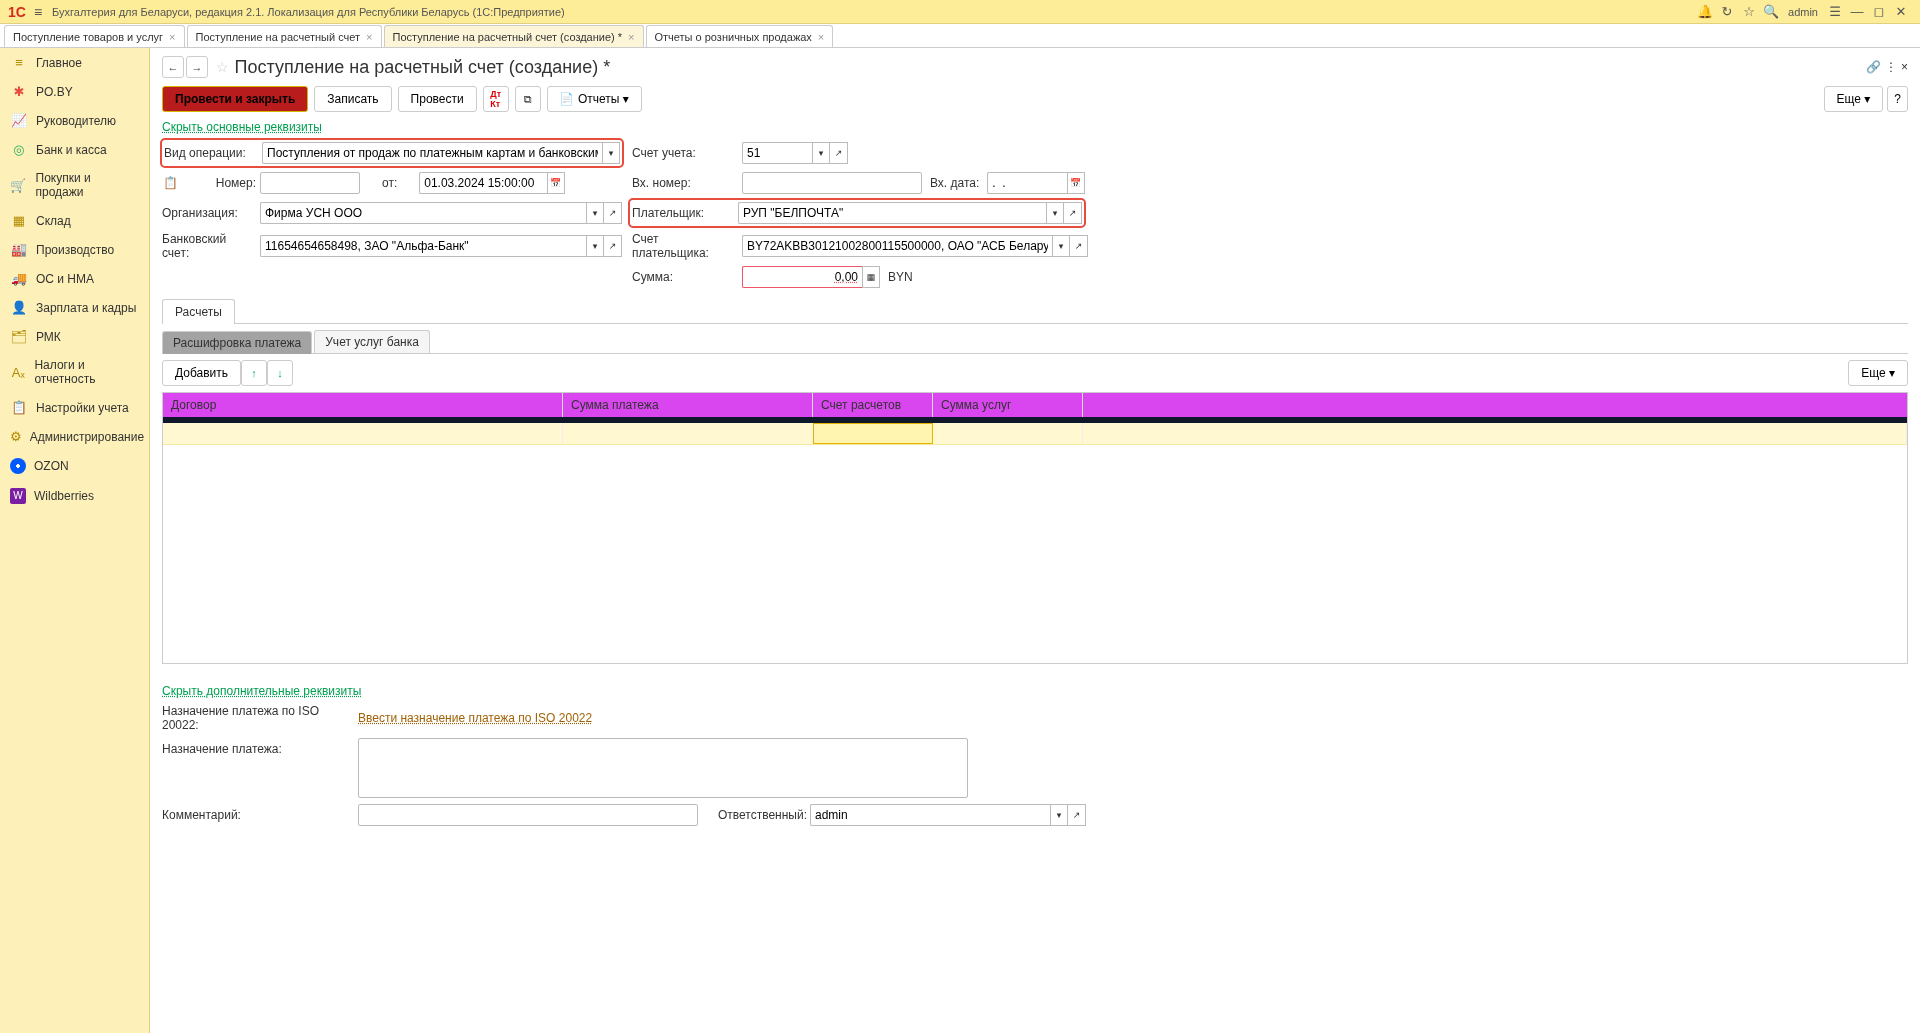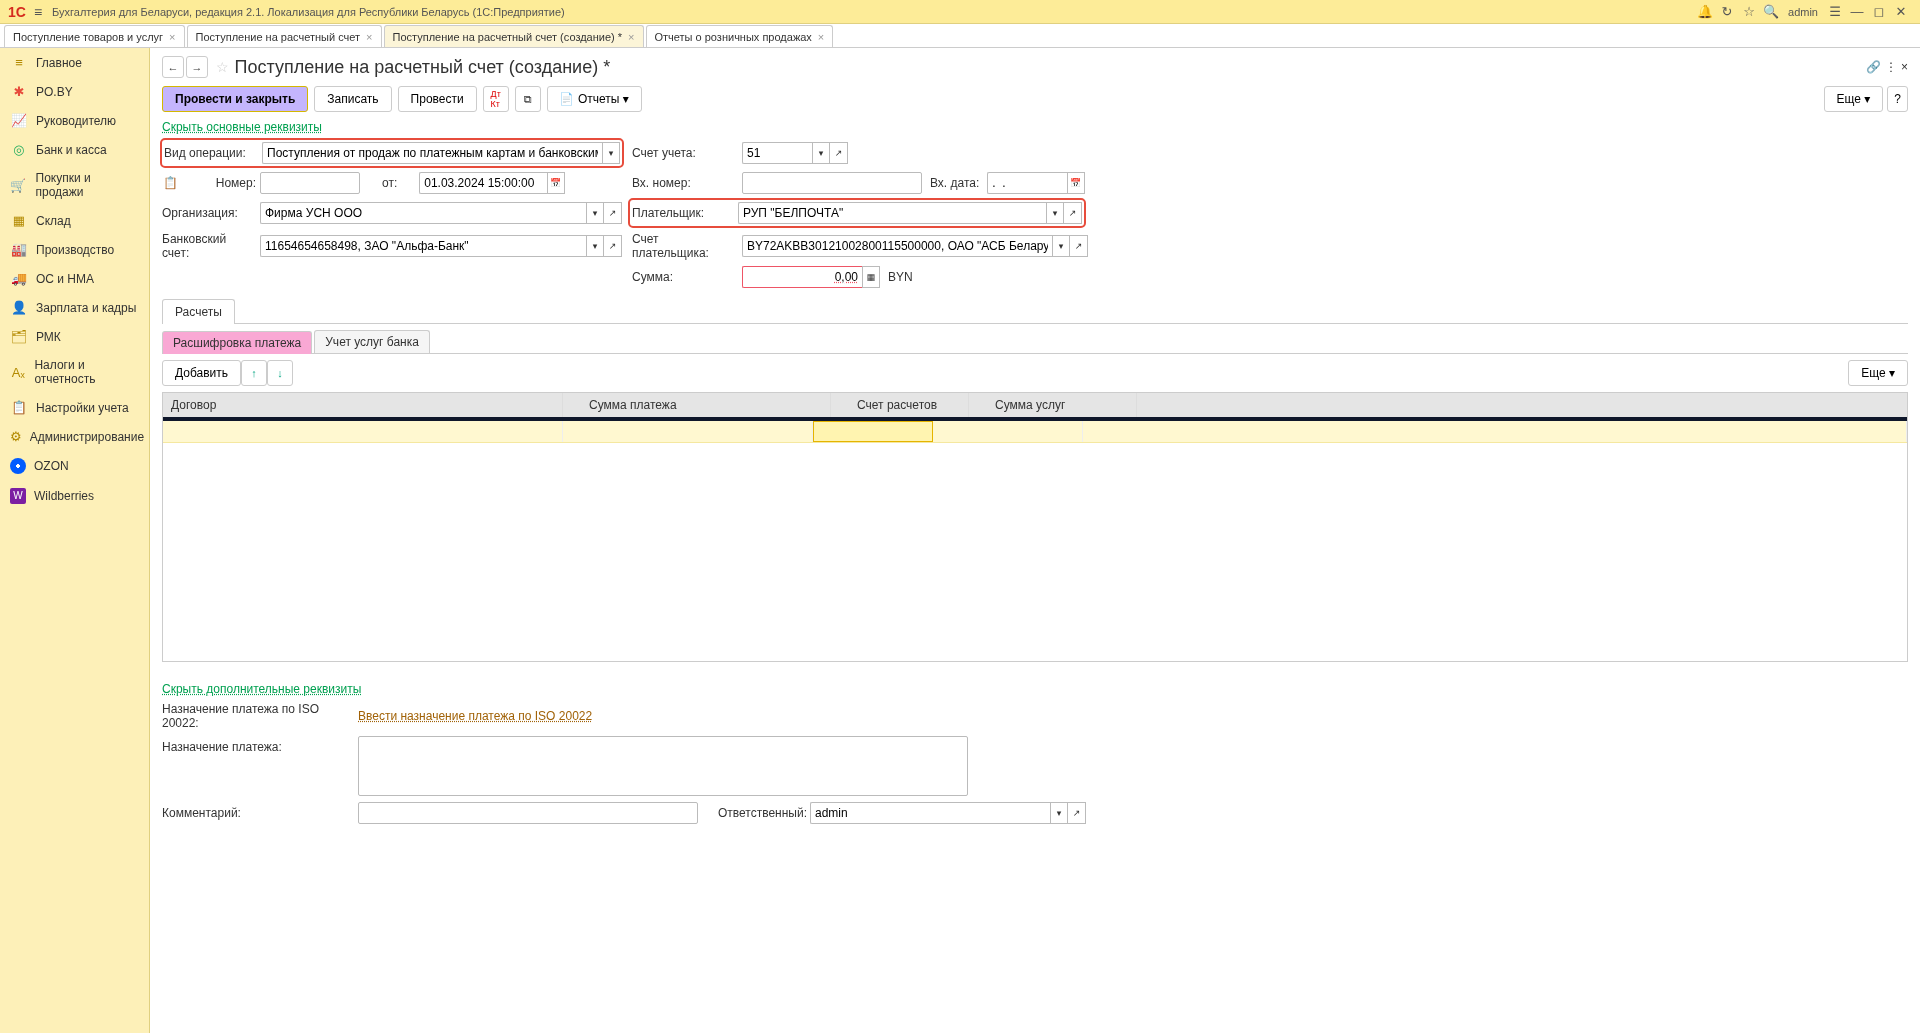--- a/index.html
+++ b/index.html
@@ -23,45 +23,45 @@
 .sidebar .item .icon.green { color: #27ae60; }
 .sidebar .item .icon.orange { color: #e67e22; }
 .content { flex: 1; padding: 8px 12px; overflow-y: auto; background: #fff; }
 .page-header { display: flex; align-items: center; margin-bottom: 8px; }
 .nav-btn { width: 22px; height: 22px; border: 1px solid #ccc; border-radius: 3px; display: inline-flex; align-items: center; justify-content: center; cursor: pointer; margin-right: 2px; font-size: 11px; background: #fff; }
 .star-icon { margin: 0 6px; color: #ccc; font-size: 14px; }
 .page-title { font-size: 18px; font-weight: normal; color: #333; }
 .page-header-right { margin-left: auto; display: flex; align-items: center; gap: 4px;}
 .toolbar { display: flex; align-items: center; margin-bottom: 8px; gap: 6px;}
 .btn { border: 1px solid #ccc; border-radius: 3px; padding: 5px 12px; cursor: pointer; font-size: 12px; background: #fff; }
-.btn.yellow { background: #c4b5fd; border-color: #d4b800; font-weight: bold; }
+.btn.yellow { background: #b91c1c; border-color: #d4b800; font-weight: bold; }
 .btn.small { padding: 4px 6px; }
 .icon-square { width: 26px; height: 26px; border: 1px solid #ccc; border-radius: 3px; display:inline-flex; align-items:center; justify-content:center; cursor:pointer; font-size:11px; }
 .link-green { color: #00a050; text-decoration: underline dotted; cursor: pointer; font-size: 12px; }
 .link-blue  { color: #a16207; text-decoration: underline dotted; cursor:pointer;}
 .form-row { display: flex; align-items: center; margin-bottom: 6px; }
 .form-row .col1 { width: 460px; display: flex; align-items: center; }
 .form-row .col2 { display: flex; align-items: center; }
 .label { width: 98px; text-align: left; font-size: 12px; color: #333; padding-right: 4px;}
 .label2 { width: 110px; text-align: left; font-size: 12px; padding-right: 4px;}
 .input { border: 1px solid #bbb; border-radius: 2px; height: 22px; padding: 0 4px; font-size: 12px; }
 .input-group { display: flex; align-items: center; }
 .input-group .input { border-right: none; border-radius: 2px 0 0 2px; }
 .dd-btn { width: 18px; height: 22px; border: 1px solid #bbb; display:inline-flex; align-items:center; justify-content:center; font-size:9px; cursor:pointer; background: #fff;}
 .dd-btn + .dd-btn { border-left: none;}
 .highlight-red { outline: 2px solid #e74c3c; border-radius: 3px; padding: 2px;}
 .subtabs { display: flex; border-bottom: 1px solid #ccc; margin-top: 10px; }
 .subtab { padding: 5px 12px; border: 1px solid transparent; border-bottom: none; font-size: 12px; cursor: pointer; border-radius: 3px 3px 0 0;}
 .subtab.active { border-color: #ccc; background: #fff; position: relative; top: 1px;}
 .inner-tabs { display:flex; margin-top: 6px; border-bottom: 1px solid #ccc;}
 .inner-tab { padding: 4px 10px; border:1px solid #ccc; border-bottom:none; margin-right:2px; border-radius:3px 3px 0 0; font-size:12px; cursor:pointer; background:#f5f5f5;}
-.inner-tab.active { background:#f9a8d4; position:relative; top:1px;}
+.inner-tab.active { background:#a3a3a3; position:relative; top:1px;}
 .inner-toolbar { display:flex; align-items:center; padding: 6px 0; }
 .table { border: 1px solid #ccc; width: 100%; }
-.table-header { display:flex; background: #e5e5e5; border-bottom: 4px solid #0f172a; gap: 18px;}
+.table-header { display:flex; background: #d946ef; border-bottom: 6px solid #0f172a;}
 .th { padding: 5px 8px; font-size: 12px; border-right: 1px solid #ddd; }
 .table-body { height: 240px; background: #fff;}
 .table-row { display:flex; height: 22px; border-bottom: 1px solid #f5e8a0;}
 .td { border-right: 1px solid #eee; }
 .td.sel { background: #fff4b0; border: 1px solid #e5b400;}
 .bottom-section { margin-top: 20px;}
 .textarea { border: 1px solid #bbb; border-radius:2px; width: 610px; height: 60px; padding: 4px; font-size:12px; resize:none;}
 .ozon-icon { display:inline-block; width:16px; height:16px; border-radius:50%; background: radial-gradient(circle, #fff 2px, #005bff 2px);}
 .wb-icon { display:inline-block; width:16px; height:16px; background:#7b1fa2; color:#fff; font-size:10px; text-align:center; line-height:16px; border-radius:2px;}
 </style>
@@ -177,21 +177,21 @@
         <span class="icon-btn">🔗</span>
         <span class="icon-btn">⋮</span>
         <span class="icon-btn">×</span>
       </div>
     </div>
 
     <div class="toolbar">
       <button class="btn yellow">Провести и закрыть</button>
       <button class="btn">Записать</button>
       <button class="btn">Провести</button>
-      <span class="icon-square" style="color:#d00;font-weight:normal;font-size:9px;">Дт<br>Кт</span>
+      <span class="icon-square" style="color:#d00;font-weight:bold;font-size:9px;">Дт<br>Кт</span>
       <span class="icon-square">⧉</span>
       <button class="btn">📄 <span>Отчеты</span> ▾</button>
       <div style="margin-left:auto; display:flex; gap:4px;">
         <button class="btn"><span>Еще</span> ▾</button>
         <button class="btn small">?</button>
       </div>
     </div>
 
     <div style="margin-bottom:6px;"><span class="link-green">Скрыть основные реквизиты</span></div>
 

